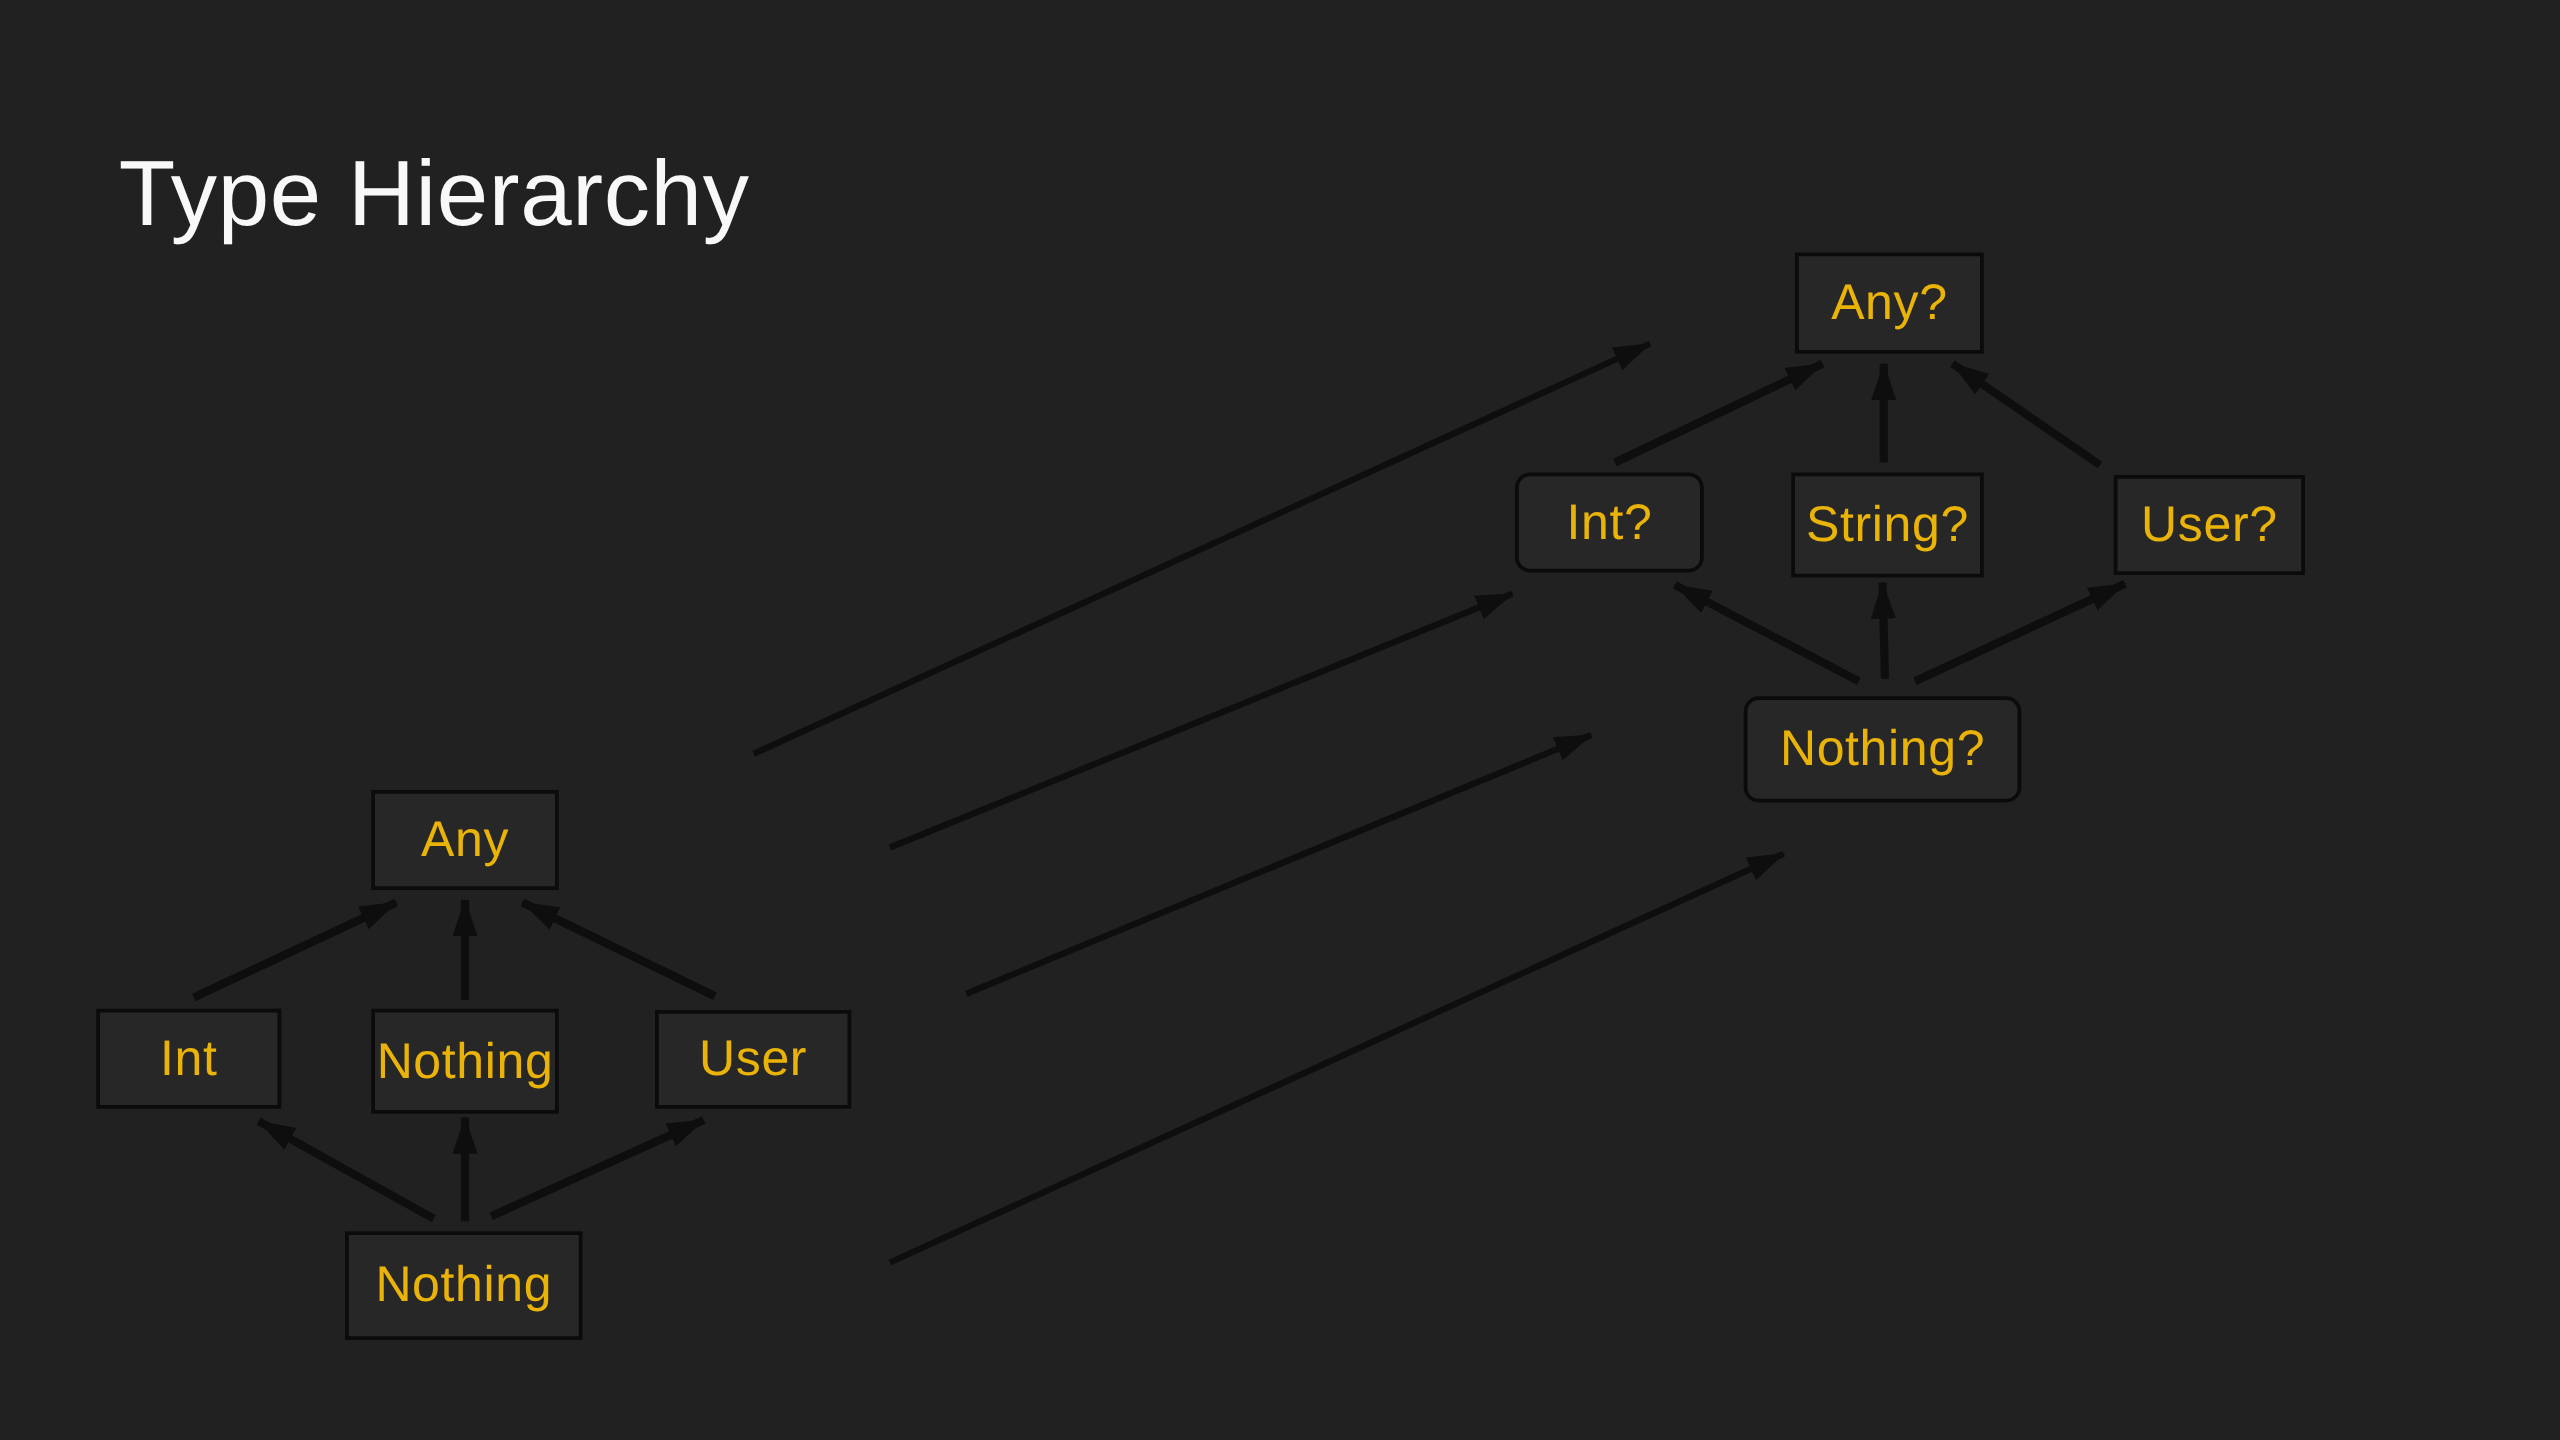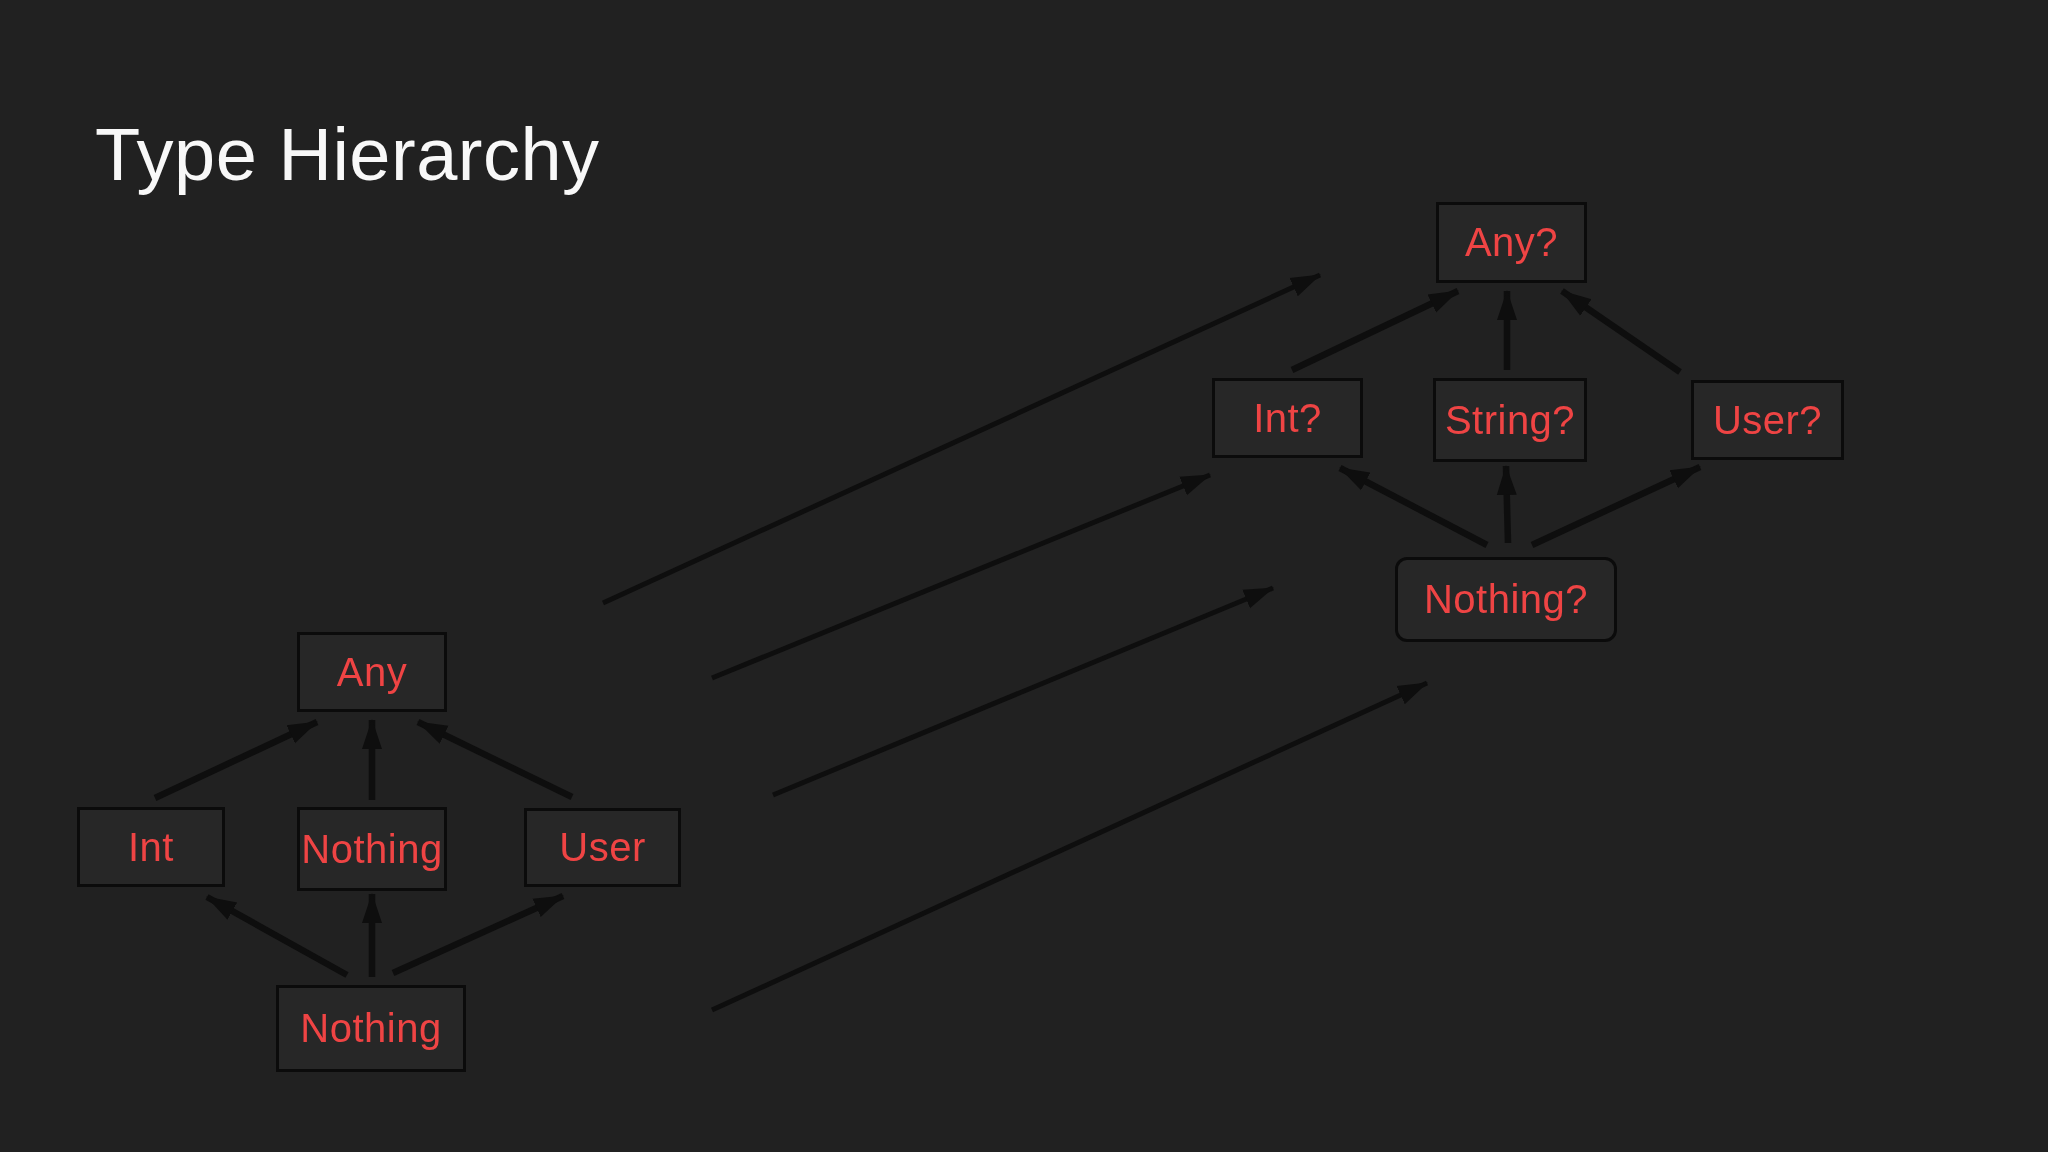--- a/index.html
+++ b/index.html
@@ -35,21 +35,21 @@
     left: 0;
     top: 0;
     width: 2048px;
     height: 1152px;
   }
   .node {
     position: absolute;
     box-sizing: border-box;
     background: #272727;
     border: 3px solid #0b0b0b;
-    color: #ef4444;
+    color: #eab308;
     display: flex;
     align-items: center;
     justify-content: center;
     font-size: 40px;
     font-weight: 300;
     letter-spacing: 0.5px;
     white-space: nowrap;
   }
   .edge-line {
     stroke: #0e0e0e;
@@ -93,19 +93,19 @@
       </g>
   </svg>
 
   <div>
       <div class="node" style="left: 297px; top: 632px; width: 150px; height: 80px;">Any</div>
       <div class="node" style="left: 77px; top: 807px; width: 148px; height: 80px;">Int</div>
       <div class="node" style="left: 297px; top: 807px; width: 150px; height: 84px;">Nothing</div>
       <div class="node" style="left: 524px; top: 808px; width: 157px; height: 79px;">User</div>
       <div class="node" style="left: 276px; top: 985px; width: 190px; height: 87px;">Nothing</div>
       <div class="node" style="left: 1436px; top: 202px; width: 151px; height: 81px;">Any?</div>
-      <div class="node" style="left: 1212px; top: 378px; width: 151px; height: 80px;">Int?</div>
+      <div class="node" style="left: 1212px; top: 378px; width: 151px; height: 80px; border-radius: 12px;">Int?</div>
       <div class="node" style="left: 1433px; top: 378px; width: 154px; height: 84px;">String?</div>
       <div class="node" style="left: 1659px; top: 380px; width: 153px; height: 80px; margin-left: 32px;">User?</div>
       <div class="node" style="left: 1395px; top: 557px; width: 222px; height: 85px; border-radius: 12px;">Nothing?</div>
     </div>
 
 </div>
 
 </body></html>

